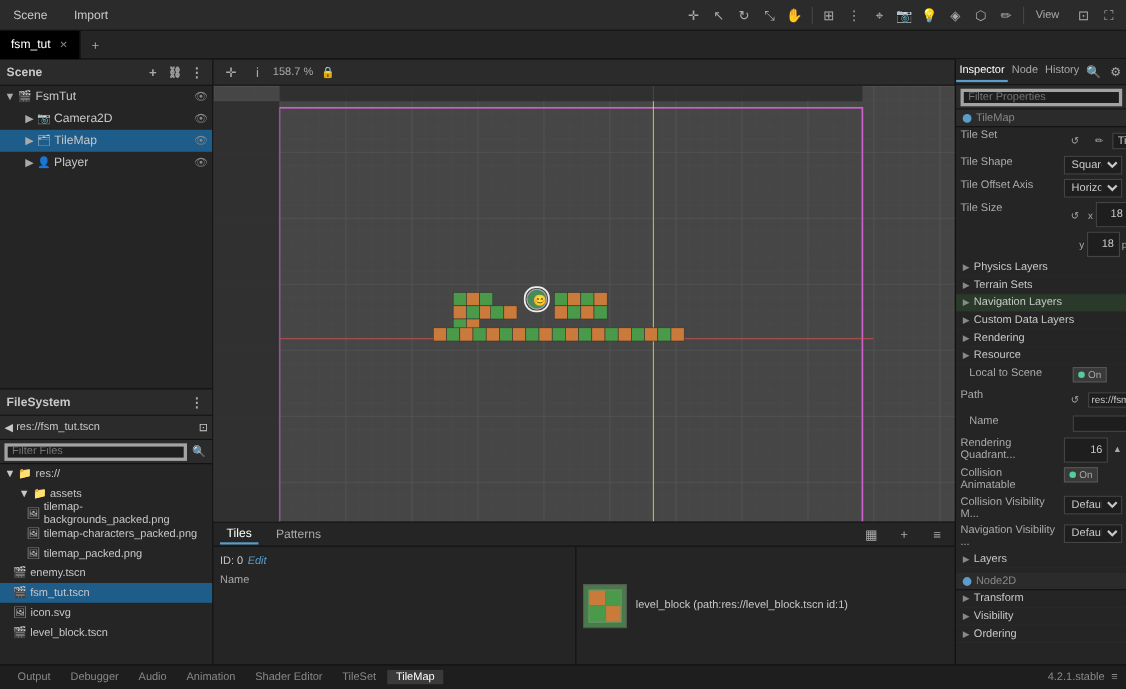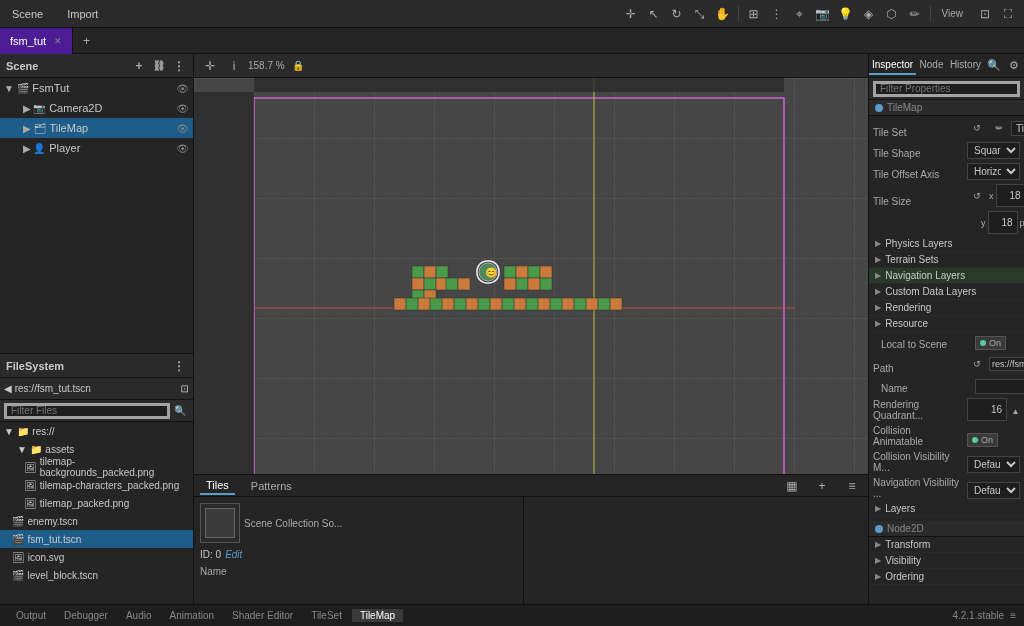--- a/index.html
+++ b/index.html
@@ -19,21 +19,21 @@
     .right-panel { width: 156px; flex-shrink: 0; background: #252525; border-left: 1px solid #111; overflow-y: auto; }
     .status-bar { height: 22px; background: #1e1e1e; border-top: 1px solid #111; display: flex; align-items: center; padding: 0 8px; font-size: 10px; color: #888; flex-shrink: 0; }
 
     
     .menu-item { font-size: 11px; color: #c8c8c8; cursor: pointer; padding: 2px 6px; }
     .toolbar-icons { display: flex; align-items: center; gap: 3px; margin-left: auto; }
     .icon-btn { width: 20px; height: 20px; display: flex; align-items: center; justify-content: center; cursor: pointer; color: #aaa; font-size: 12px; border-radius: 2px; }
 
     
     .tab { display: flex; align-items: center; padding: 0 10px; height: 26px; font-size: 11px; cursor: pointer; border-right: 1px solid #111; color: #aaa; gap: 4px; }
-    .tab.active { background: #4c1d95; color: #fff; }
+    .tab.active { background: #000000; color: #fff; }
     .tab-close { font-size: 9px; color: #888; cursor: pointer; margin-left: 4px; }
 
     
     .panel-header { display: flex; align-items: center; background: #2b2b2b; border-bottom: 1px solid #111; height: 24px; padding: 0 6px; gap: 4px; font-size: 11px; font-weight: bold; color: #c8c8c8; }
     .panel-header .spacer { flex: 1; }
     .tree-item { display: flex; align-items: center; padding: 1px 4px; cursor: pointer; font-size: 11px; gap: 3px; height: 20px; }
     .tree-item.selected { background: #1e5c8a; }
     .tree-item .indent { display: inline-block; }
     .tree-icon { font-size: 10px; color: #aaa; }
     .vis-icon { margin-left: auto; font-size: 10px; color: #888; }
@@ -47,21 +47,21 @@
     .fs-item.selected { background: #1e5c8a; }
 
     
     .viewport-toolbar { display: flex; align-items: center; background: #2b2b2b; border-bottom: 1px solid #111; height: 24px; padding: 0 6px; gap: 4px; font-size: 10px; flex-shrink: 0; }
     .canvas-area { flex: 1; background: #464646; position: relative; overflow: hidden; }
 
     
     .inspector-tabs { display: flex; align-items: center; border-bottom: 1px solid #111; height: 24px; }
     .ins-tab { flex: 1; text-align: center; padding: 3px; font-size: 10px; cursor: pointer; color: #aaa; border-bottom: 2px solid transparent; }
     .ins-tab.active { color: #fff; border-bottom: 2px solid #5c9cc9; }
-    .ins-row { display: flex; align-items: flex-end; padding: 2px 4px; gap: 4px; min-height: 20px; }
+    .ins-row { display: flex; align-items: flex-start; padding: 2px 4px; gap: 4px; min-height: 20px; }
     .ins-label { font-size: 10px; color: #aaa; width: 90px; flex-shrink: 0; }
     .ins-select { background: #1e1e1e; border: 1px solid #444; color: #c8c8c8; font-size: 10px; padding: 1px 2px; width: 100%; }
     .ins-input-num { background: #1e1e1e; border: 1px solid #444; color: #c8c8c8; font-size: 10px; padding: 5px 4px; width: 40px; text-align: right; }
     .ins-toggle { display: inline-flex; align-items: center; background: #3a3a3a; border: 1px solid #555; padding: 1px 4px; font-size: 9px; gap: 3px; color: #aaa; }
     .ins-toggle .dot { width: 6px; height: 6px; border-radius: 50%; background: #888; }
     .ins-toggle.on .dot { background: #5c9; }
     .collapsible { display: flex; align-items: center; padding: 2px 6px; cursor: pointer; font-size: 10px; color: #c8c8c8; border-bottom: 1px solid #2a2a2a; }
     .collapsible .arrow { font-size: 8px; margin-right: 4px; color: #888; }
     .section-title { display: flex; align-items: center; padding: 2px 6px; background: #2b2b2b; border-bottom: 1px solid #111; font-size: 10px; color: #888; }
     .section-dot { width: 8px; height: 8px; border-radius: 50%; background: #5c9cc9; margin-right: 4px; }
@@ -312,33 +312,36 @@
         <div class="tiles-tabs">
           <span class="tile-tab active">Tiles</span>
           <span class="tile-tab">Patterns</span>
           <div style="flex:1;"></div>
           <div class="icon-btn">▦</div>
           <div class="icon-btn">+</div>
           <div class="icon-btn">≡</div>
         </div>
         <div class="tiles-content">
           <div class="tiles-left">
-            <div style="display:flex;gap:4px;align-items:center;">
-              <div style="width:40px;height:40px;background:#2a2a2a;border:1px solid #555;display:flex;align-items:center;justify-content:center;">
-                <div style="width:30px;height:30px;background:#3a3a3a;border:1px solid #666;"></div>
-              </div>
-              <div>
-                <div style="font-size:10px;color:#aaa;max-width:180px;overflow:hidden;text-overflow:ellipsis;white-space:nowrap;">Scene Collection So...</div>
-              </div>
-            </div>
             <div style="display:flex;gap:4px;align-items:center;padding:2px 0;">
               <span style="font-size:10px;">ID: 0</span>
               <span style="font-size:10px;color:#5c9cc9;cursor:pointer;font-style:italic;">Edit</span>
             </div>
             <div style="font-size:10px;color:#aaa;">Name</div>
+          </div>
+          <div class="tiles-right">
+            <div style="width:40px;height:40px;background:#4a7a4a;border:1px solid #555;display:flex;align-items:center;justify-content:center;">
+              <div style="width:30px;height:30px;background:#5a8a5a;border:1px solid #6a9a6a;display:grid;grid-template-columns:1fr 1fr;gap:1px;">
+                <div style="background:#ca7a3a;"></div>
+                <div style="background:#4a9a4a;"></div>
+                <div style="background:#4a9a4a;"></div>
+                <div style="background:#ca7a3a;"></div>
+              </div>
+            </div>
+            <span style="font-size:10px;color:#c8c8c8;max-width:200px;">level_block (path:res://level_block.tscn id:1)</span>
           </div>
         </div>
       </div>
     </div>
 
     <div class="right-panel">
       <div class="inspector-tabs">
         <div class="ins-tab active">Inspector</div>
         <div class="ins-tab">Node</div>
         <div class="ins-tab">History</div>

